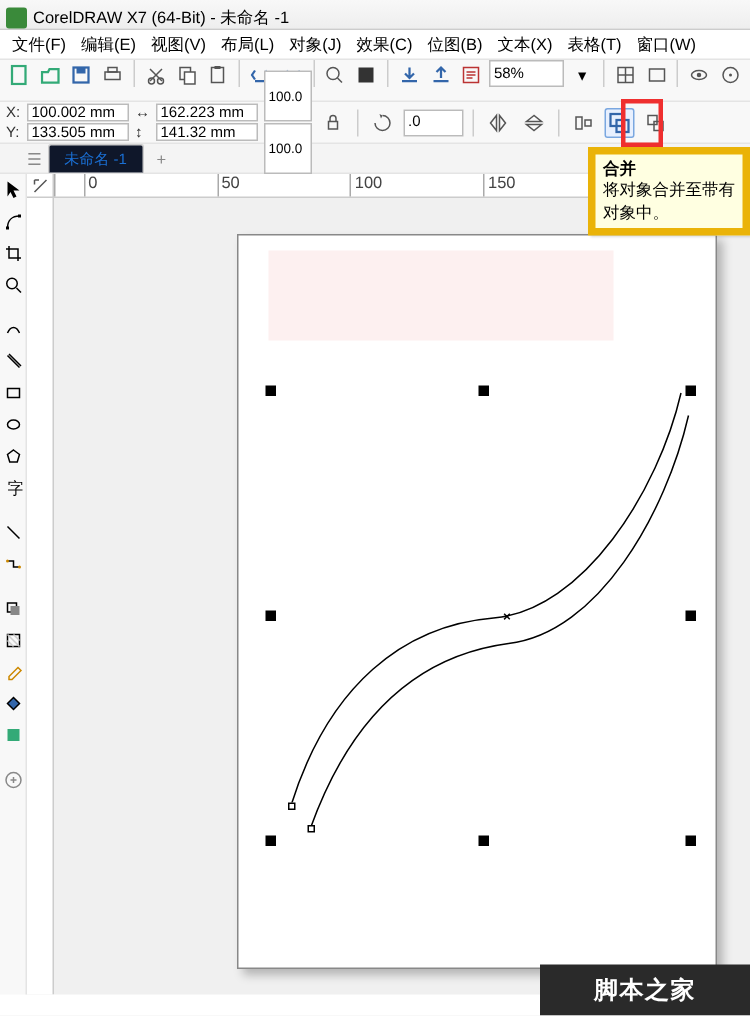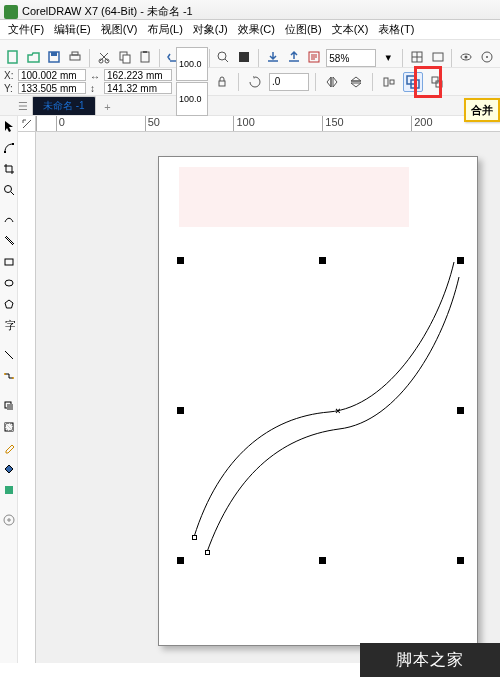--- a/index.html
+++ b/index.html
@@ -1,74 +1,75 @@
 <!DOCTYPE html>
 <html><head>
 <meta charset="utf-8">
 <style>
 *{margin:0;padding:0;box-sizing:border-box;font-family:"Microsoft YaHei",SimSun,sans-serif;font-size:11px;user-select:none}
 body{background:#fff;width:500px;height:677px;overflow:hidden;position:relative}
 .titlebar{height:20px;background:linear-gradient(#f8f8f8,#eee);display:flex;align-items:flex-end;padding:0 4px;border-bottom:1px solid #ccc}
 .titlebar .icon{width:14px;height:14px;background:#3a8a3a;border-radius:2px;margin-right:4px}
 .menubar{height:20px;display:flex;align-items:center;padding:0 4px;gap:2px;border-bottom:1px solid #e4e4e4}
 .menubar span{padding:2px 4px;cursor:default}
-.toolbar{height:28px;display:flex;align-items:flex-end;padding:0 4px;gap:3px;border-bottom:1px solid #e4e4e4;background:#f8f8f8}
+.toolbar{height:28px;display:flex;align-items:flex-start;padding:0 4px;gap:3px;border-bottom:1px solid #e4e4e4;background:#f8f8f8}
 .tb-btn{width:20px;height:20px;display:flex;align-items:center;justify-content:center;cursor:pointer;border-radius:2px}
 .tb-sep{width:1px;height:18px;background:#ccc;margin:0 2px}
 .zoom-input{width:50px;height:18px;border:1px solid #bbb;padding:0 2px;font-size:10px}
 .propbar{height:28px;display:flex;align-items:center;padding:0 4px;gap:4px;border-bottom:1px solid #e4e4e4;background:#f8f8f8;position:relative}
 .coord-group{display:flex;flex-direction:column;gap:1px}
 .coord-row{display:flex;align-items:center;gap:2px}
 .coord-label{font-size:10px;color:#333;width:12px}
 .coord-input{width:68px;height:12px;border:1px solid #bbb;padding:0 2px;font-size:10px}
 .pct-input{width:32px;height:12px;border:1px solid #bbb;padding:16px 2px;font-size:9px}
 .rot-input{width:40px;height:18px;border:1px solid #bbb;padding:0 2px;font-size:10px}
 .highlight-box{position:absolute;border:3px solid #ef2f2f;width:28px;height:32px;right:58px;top:-2px;z-index:10;pointer-events:none}
-.tooltip{position:absolute;background:#ffffe1;border:2px solid #eab308;padding:3px 5px;right:0;top:30px;z-index:11;font-size:11px;line-height:1.3;box-shadow:1px 1px 2px rgba(0,0,0,.2)}
+.tooltip{position:absolute;background:#ffffe1;border:5px solid #eab308;padding:3px 5px;right:0;top:30px;z-index:11;font-size:11px;line-height:1.3;box-shadow:1px 1px 2px rgba(0,0,0,.2)}
 .tabstrip{height:20px;background:#f4f4f4;display:flex;align-items:flex-end;padding:0 14px;border-bottom:1px solid #e4e4e4}
 .tab{background:#0f172a;color:#1a6fd4;padding:2px 10px;border:1px solid #ccc;border-bottom:none;border-radius:2px 2px 0 0;font-size:10px}
 .tab-add{width:16px;height:16px;display:flex;align-items:center;justify-content:center;margin-left:4px;color:#888;cursor:pointer}
 .workspace{display:flex;height:547px}
 .toolbox{width:18px;background:#f8f8f8;border-right:1px solid #e4e4e4;display:flex;flex-direction:column;padding:2px 0;gap:3px}
 .tool{width:16px;height:18px;display:flex;align-items:center;justify-content:center;cursor:pointer;margin:0 auto}
 .tool.sep{height:6px}
 .canvas-area{flex:1;position:relative;background:#f0f0f0;overflow:hidden}
 .ruler-h{position:absolute;top:0;left:18px;right:0;height:16px;background:#fff;border-bottom:1px solid #ccc;display:flex;font-size:8px;color:#444}
 .ruler-h div{border-left:1px solid #aaa;padding-left:2px;height:100%;position:relative}
 .ruler-v{position:absolute;top:16px;left:0;width:18px;bottom:0;background:#fff;border-right:1px solid #ccc}
 .ruler-corner{position:absolute;top:0;left:0;width:18px;height:16px;background:#fff;border-right:1px solid #ccc;border-bottom:1px solid #ccc;display:flex;align-items:center;justify-content:center}
 .page{position:absolute;background:#fff;box-shadow:4px 4px 6px rgba(0,0,0,.25);border:1px solid #888}
 .page-inner{position:relative;width:100%;height:100%}
 .pink-rect{position:absolute;top:10px;left:20px;width:230px;height:60px;background:#fdf0f0}
 .curve{position:absolute;stroke:#000;fill:none;stroke-width:1}
 .sel-handle{position:absolute;width:7px;height:7px;background:#000}
 .sel-center{position:absolute;width:8px;height:8px;font-size:9px;font-weight:bold;color:#000;display:flex;align-items:center;justify-content:center}
 .end-handle{position:absolute;width:5px;height:5px;border:1px solid #000;background:#fff}
 .watermark{position:absolute;bottom:8px;right:8px;color:#999;font-size:10px;font-style:italic}
-.footer-brand{position:absolute;bottom:0;right:0;width:140px;height:34px;background:#2a2a2a;color:#fff;display:flex;align-items:center;justify-content:center;font-size:16px;font-weight:normal;letter-spacing:1px}
+.footer-brand{position:absolute;bottom:0;right:0;width:140px;height:34px;background:#2a2a2a;color:#fff;display:flex;align-items:center;justify-content:center;font-size:16px;font-weight:bold;letter-spacing:1px}
 svg{display:block}
 </style>
 </head>
 <body>
 
 <div class="titlebar">
   <div class="icon"></div>
   <span>CorelDRAW X7 (64-Bit) - 未命名 -1</span>
 </div>
 
 <div class="menubar">
   <span>文件(F)</span>
   <span>编辑(E)</span>
   <span>视图(V)</span>
   <span>布局(L)</span>
   <span>对象(J)</span>
   <span>效果(C)</span>
   <span>位图(B)</span>
   <span>文本(X)</span>
   <span>表格(T)</span>
+  <span>窗口(W)</span>
 </div>
 
 <div class="toolbar">
   <div class="tb-btn">
       <svg width="14" height="14">
         <rect x="2" y="1" width="9" height="12" fill="none" stroke="#3a7" stroke-width="1.5"></rect>
       </svg>
     </div>
   <div class="tb-btn">
       <svg width="14" height="14">
@@ -245,20 +246,22 @@
     </div>
   <div class="tb-btn">
       <svg width="14" height="14">
         <rect x="2" y="2" width="6" height="6" fill="none" stroke="#555"></rect>
         <rect x="6" y="6" width="6" height="6" fill="none" stroke="#555"></rect>
       </svg>
     </div>
   <div class="highlight-box"></div>
   <div class="tooltip">
     <div style="font-weight:bold">合并</div>
+    <div style="white-space:pre-line">将对象合并至带有
+对象中。</div>
   </div>
 </div>
 
 <div class="tabstrip">
   <span style="padding:2px 4px;color:#888">☰</span>
   <div class="tab">未命名 -1</div>
   <div class="tab-add">+</div>
 </div>
 
 <div class="workspace">

